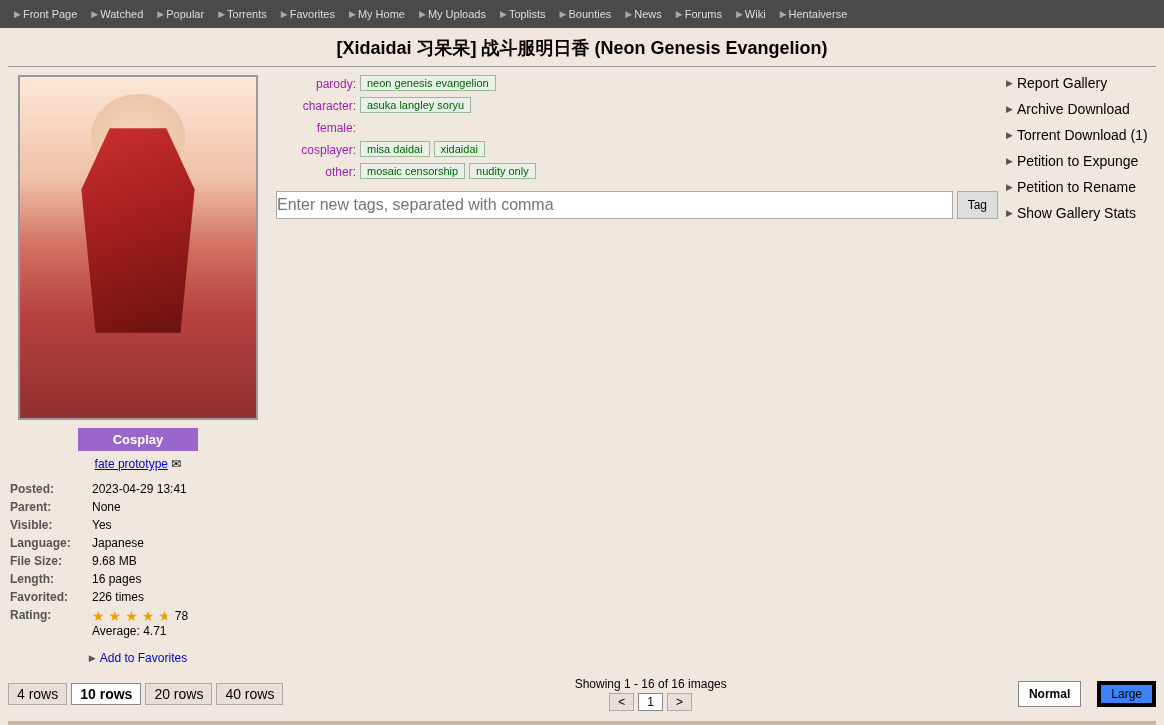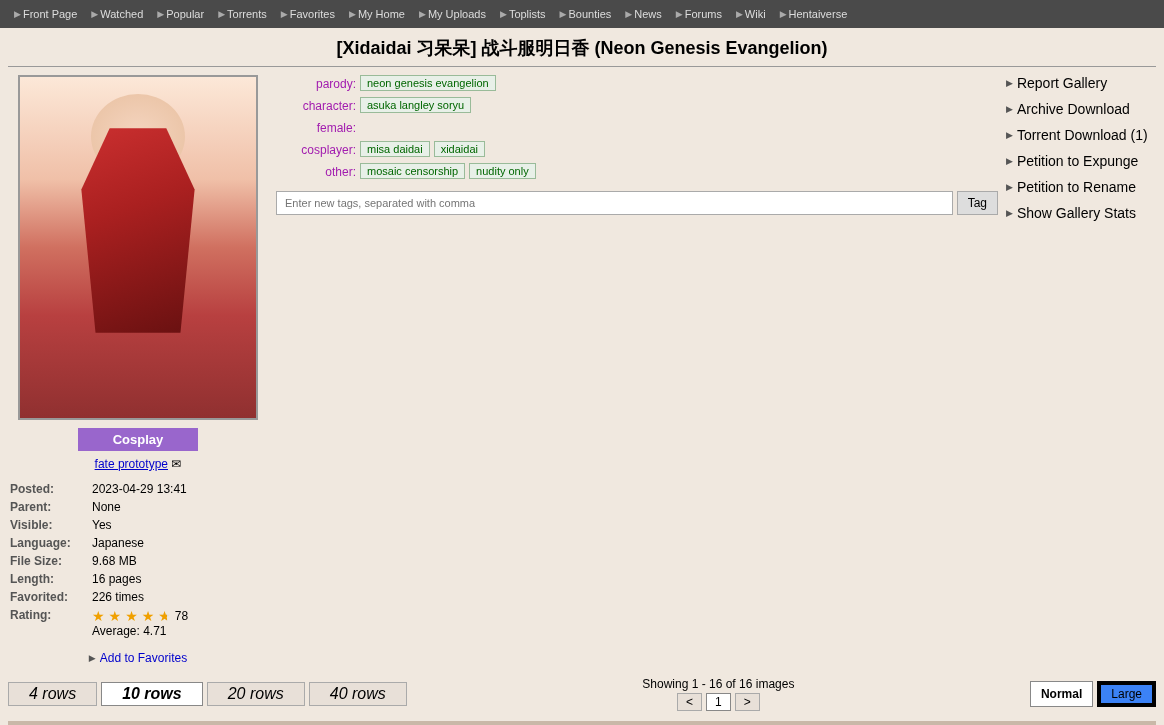--- a/index.html
+++ b/index.html
@@ -201,22 +201,22 @@
     }
 
     #tag-input-row {
       margin-top: 12px;
       display: flex;
       gap: 4px;
     }
     #tag-input {
       flex: 1;
       border: 1px solid #aaa;
-      padding: 4px 8px;
-      font-size: 11px;
+      padding: 4px 0;
+      font-size: 16px;
       background: #fff;
     }
     #tag-btn {
       background: #ddd;
       border: 1px solid #aaa;
       padding: 4px 10px;
       cursor: pointer;
       font-size: 12px;
     }
 
@@ -250,24 +250,23 @@
       background: #f0e8df;
       padding: 4px 0;
     }
     #row-btns {
       display: flex;
       gap: 4px;
     }
     .row-btn {
       background: #e8e0d8;
       border: 1px solid #aaa;
-      padding: 2px 20px;
-      cursor: pointer;
-      font-size: 16px;
-      font-style: italic;
+      padding: 2px 8px;
+      cursor: pointer;
+      font-size: 14px;
     }
     .row-btn.active {
       background: #fff;
       border: 1px solid #888;
       font-weight: bold;
     }
 
     #pagination-center {
       text-align: center;
     }
@@ -290,21 +289,21 @@
     }
     .page-num {
       background: #fff;
       border: 1px solid #888;
       padding: 1px 8px;
       font-size: 12px;
     }
 
     #size-btns {
       display: flex;
-      gap: 4px;
+      gap: 16px;
     }
     .size-btn {
       background: #3b82f6;
       border: 4px solid #000000;
       padding: 2px 10px;
       cursor: pointer;
       font-size: 12px;
     }
     .size-btn.active {
       background: #fff;

